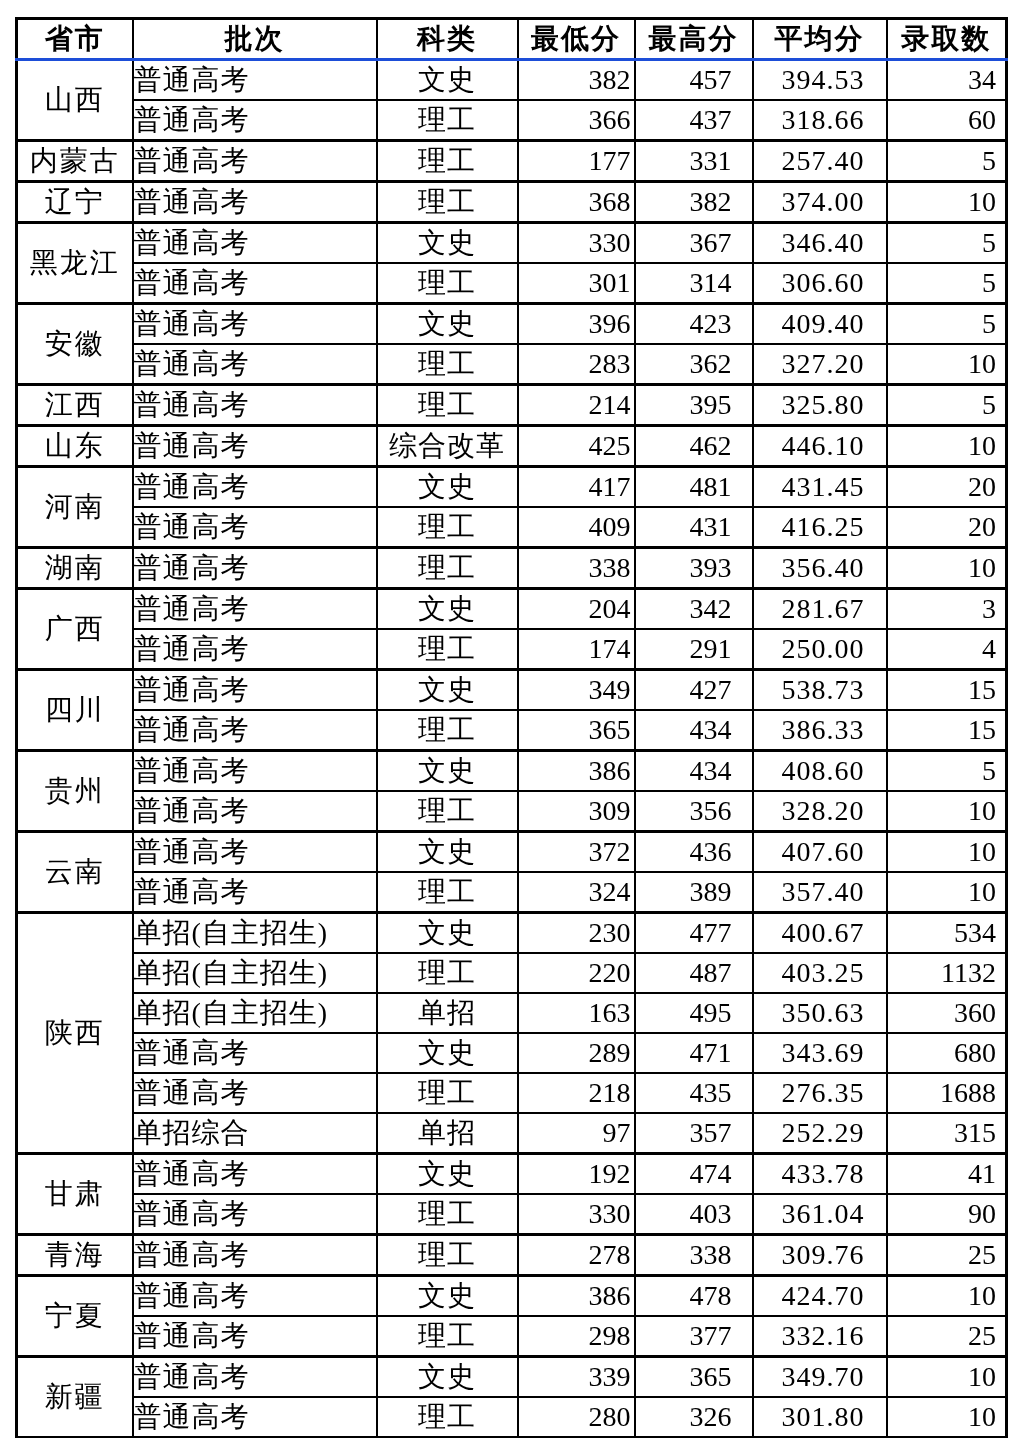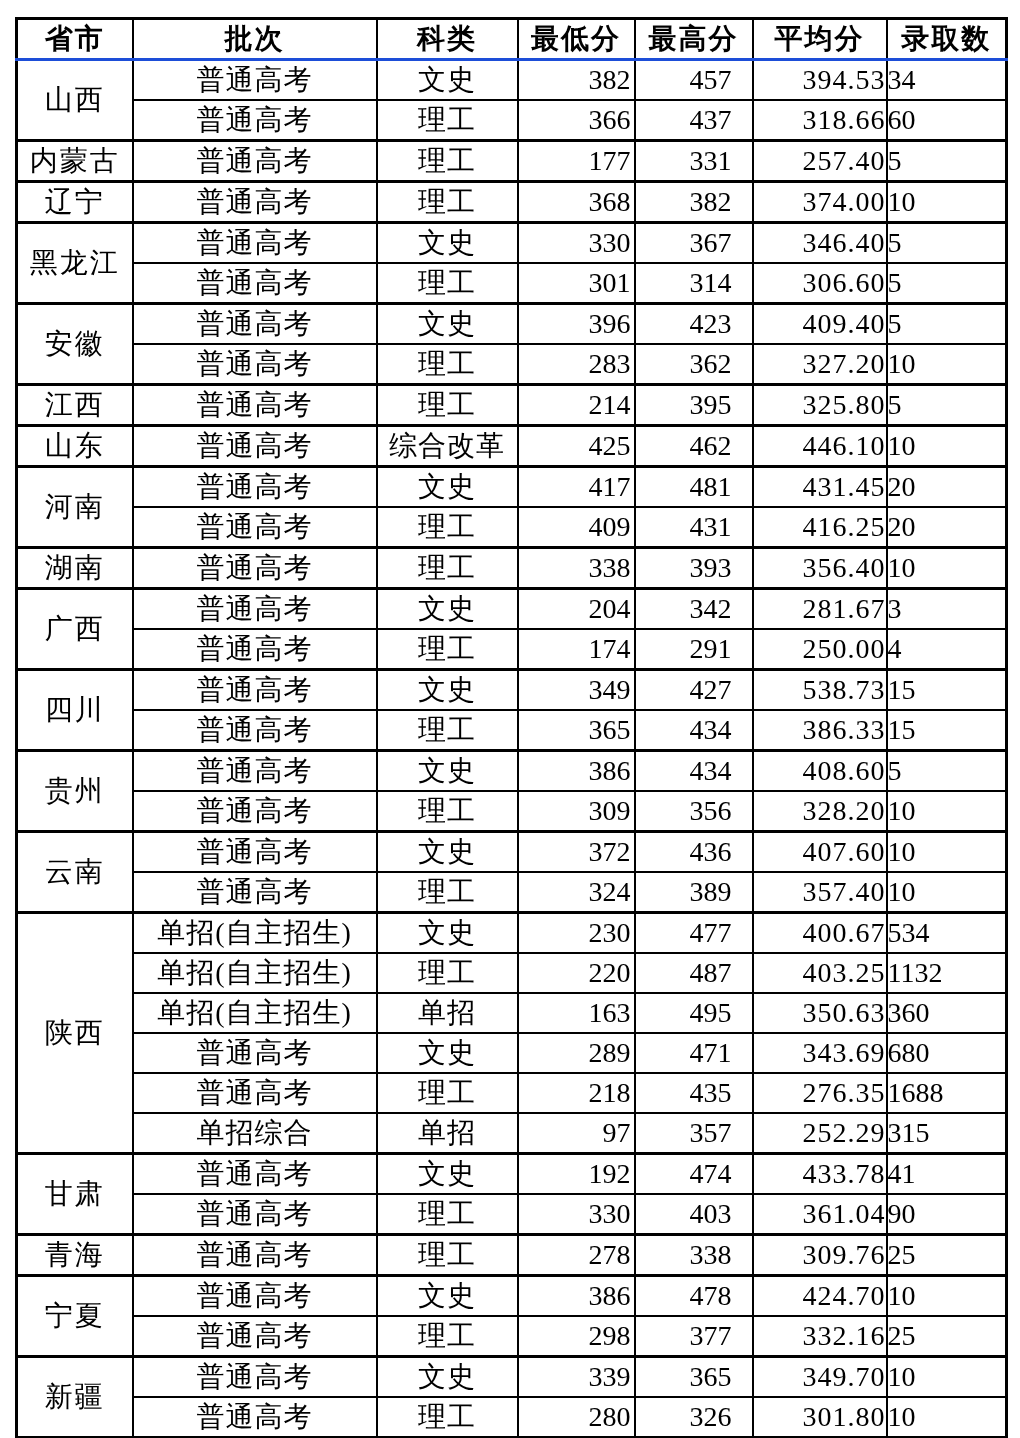--- a/index.html
+++ b/index.html
@@ -36,26 +36,26 @@
     font-weight: bold;
     text-align: center;
     border-bottom: 3px solid #1d4ed8;
     letter-spacing: 2px;
     border-radius: 16px;
   }
   
   tbody tr.gs > td { border-top: 3px solid #000000; }
 
   td.c-province { text-align: center; letter-spacing: 2px; }
-  td.c-batch    { text-align: center; letter-spacing: 1px; }
+  td.c-batch    { text-align: left; letter-spacing: 1px; }
   td.c-category { text-align: center; letter-spacing: 1px; margin-left: 36px; }
   td.c-min      { text-align: right; padding-right: 3px; }
   td.c-max      { text-align: right; padding-right: 20px; }
-  td.c-avg      { text-align: right; letter-spacing: 1px; }
-  td.c-count    { text-align: left; padding-right: 9px; }
+  td.c-avg      { text-align: left; letter-spacing: 1px; padding-left: 28px; }
+  td.c-count    { text-align: right; padding-right: 9px; }
 </style>
 </head>
 <body>
 
 <div class="wrap">
   <table>
     <colgroup>
       <col style="width:116px">
       <col style="width:244px">
       <col style="width:141px">

